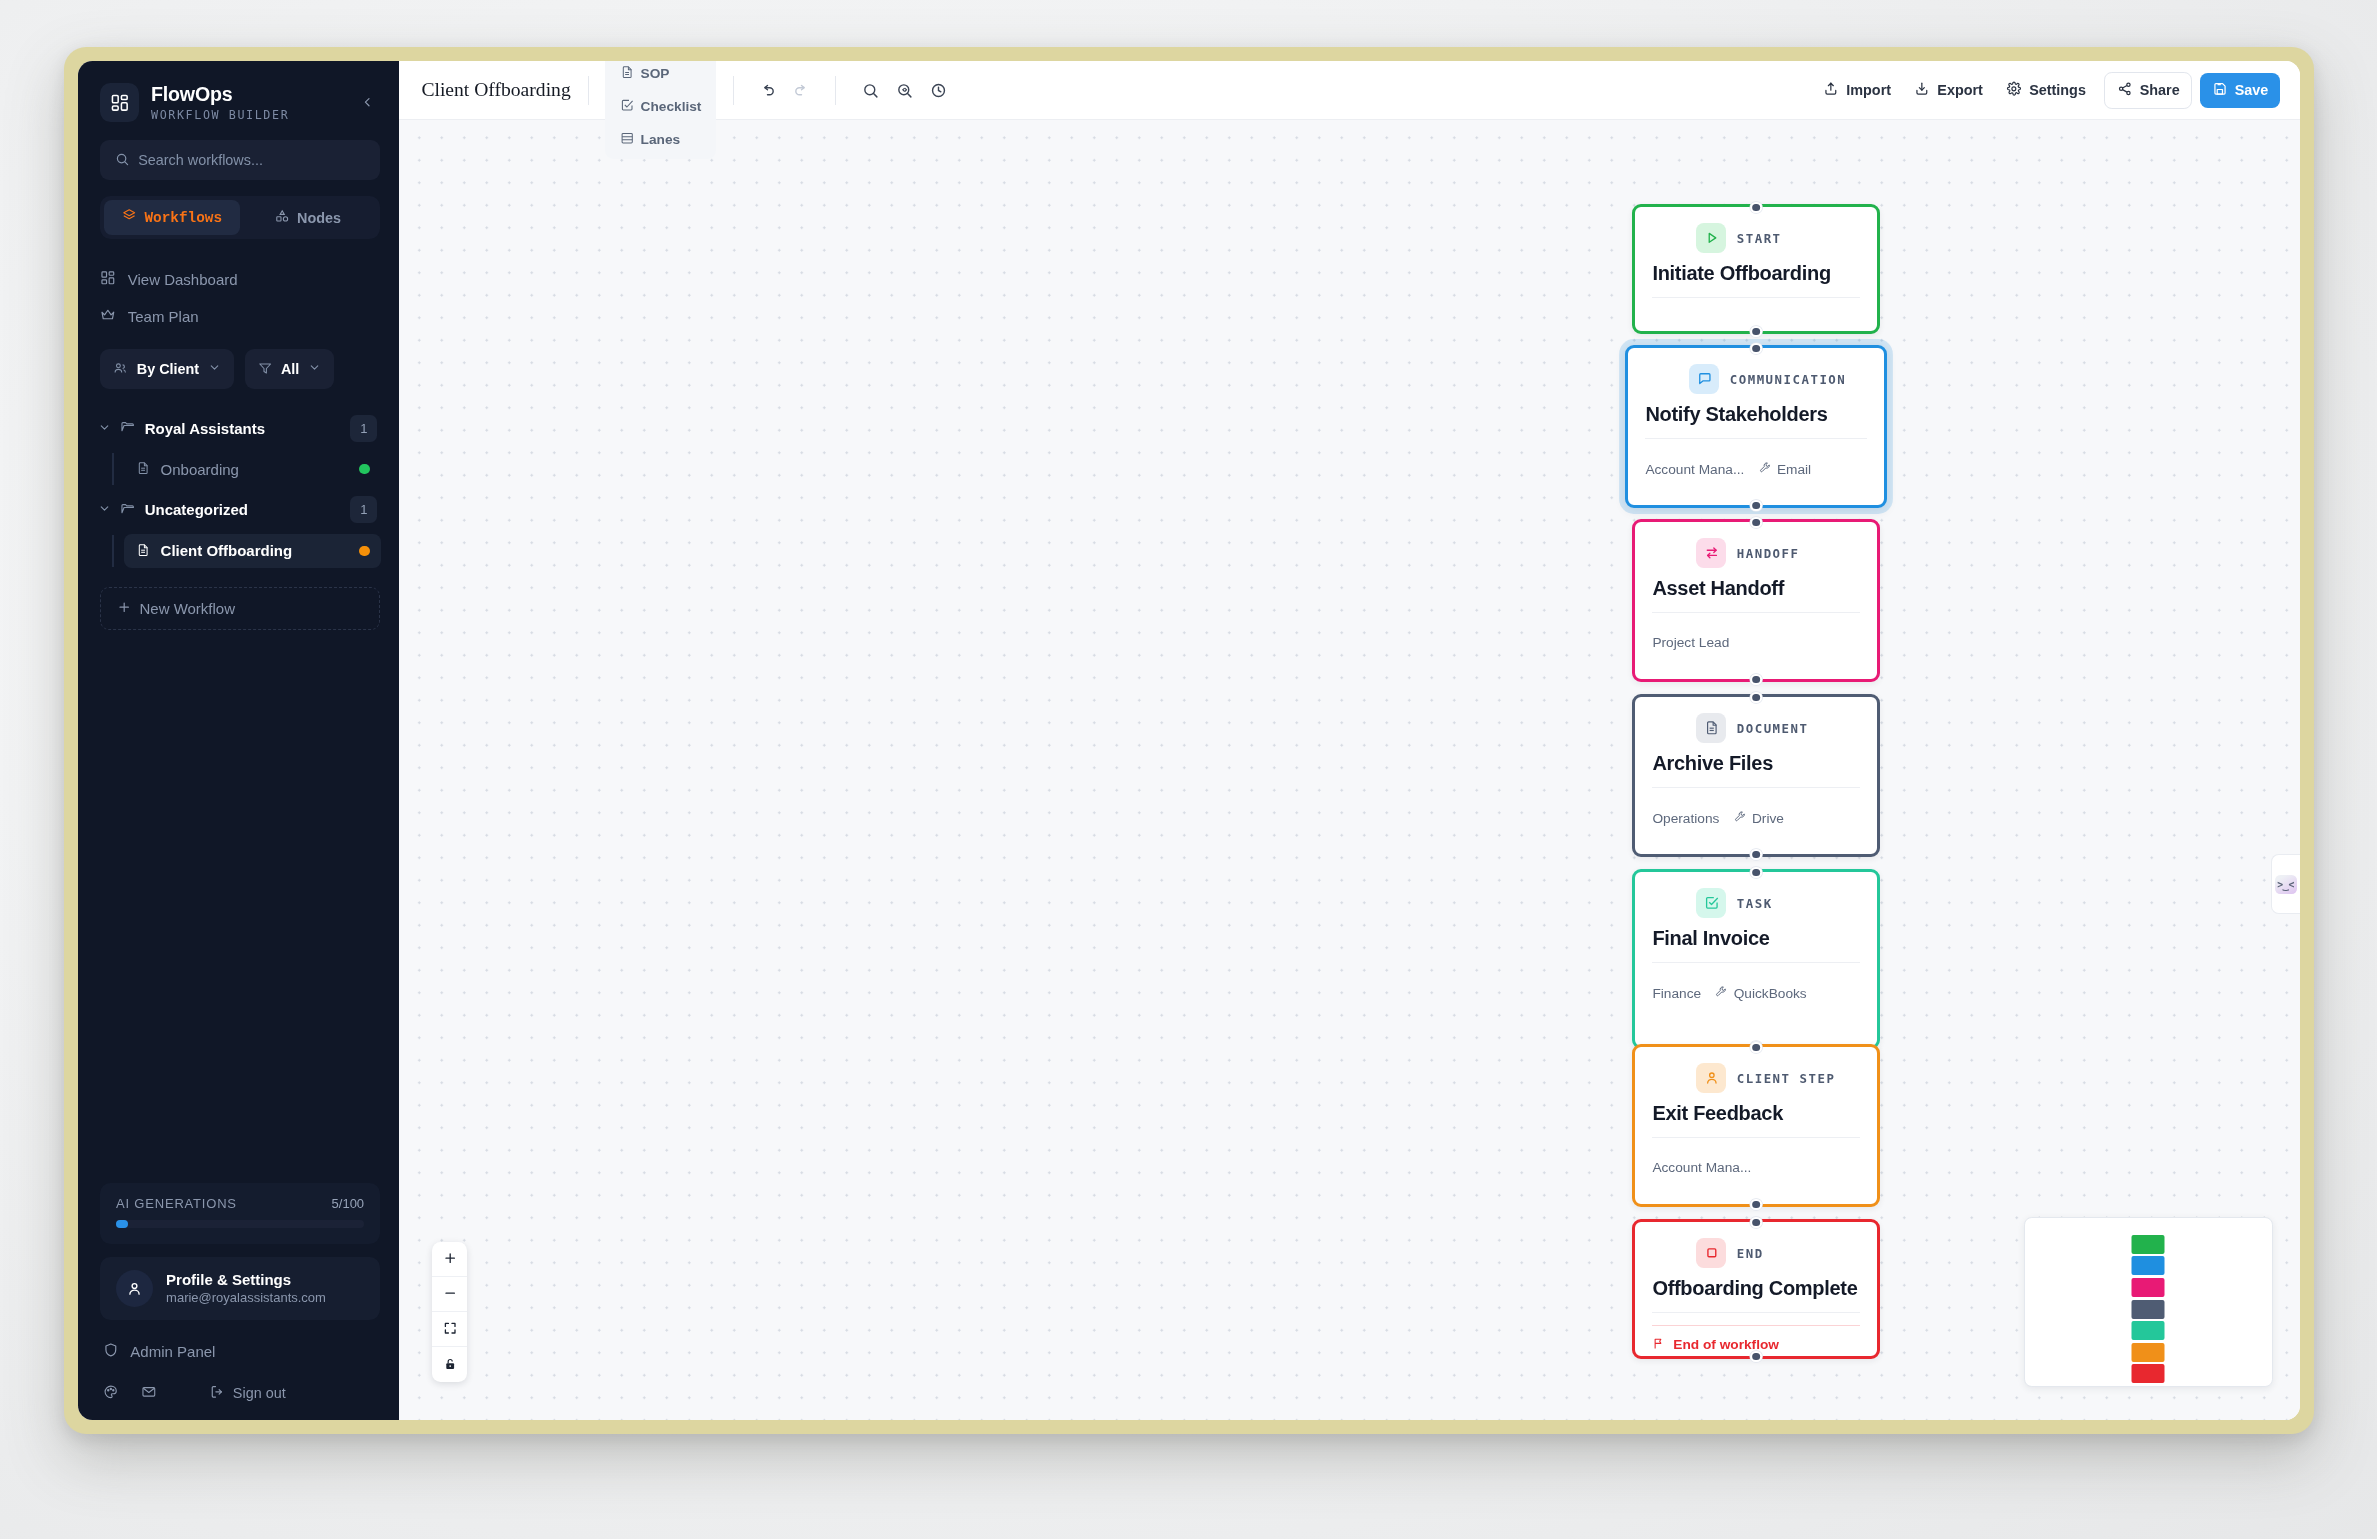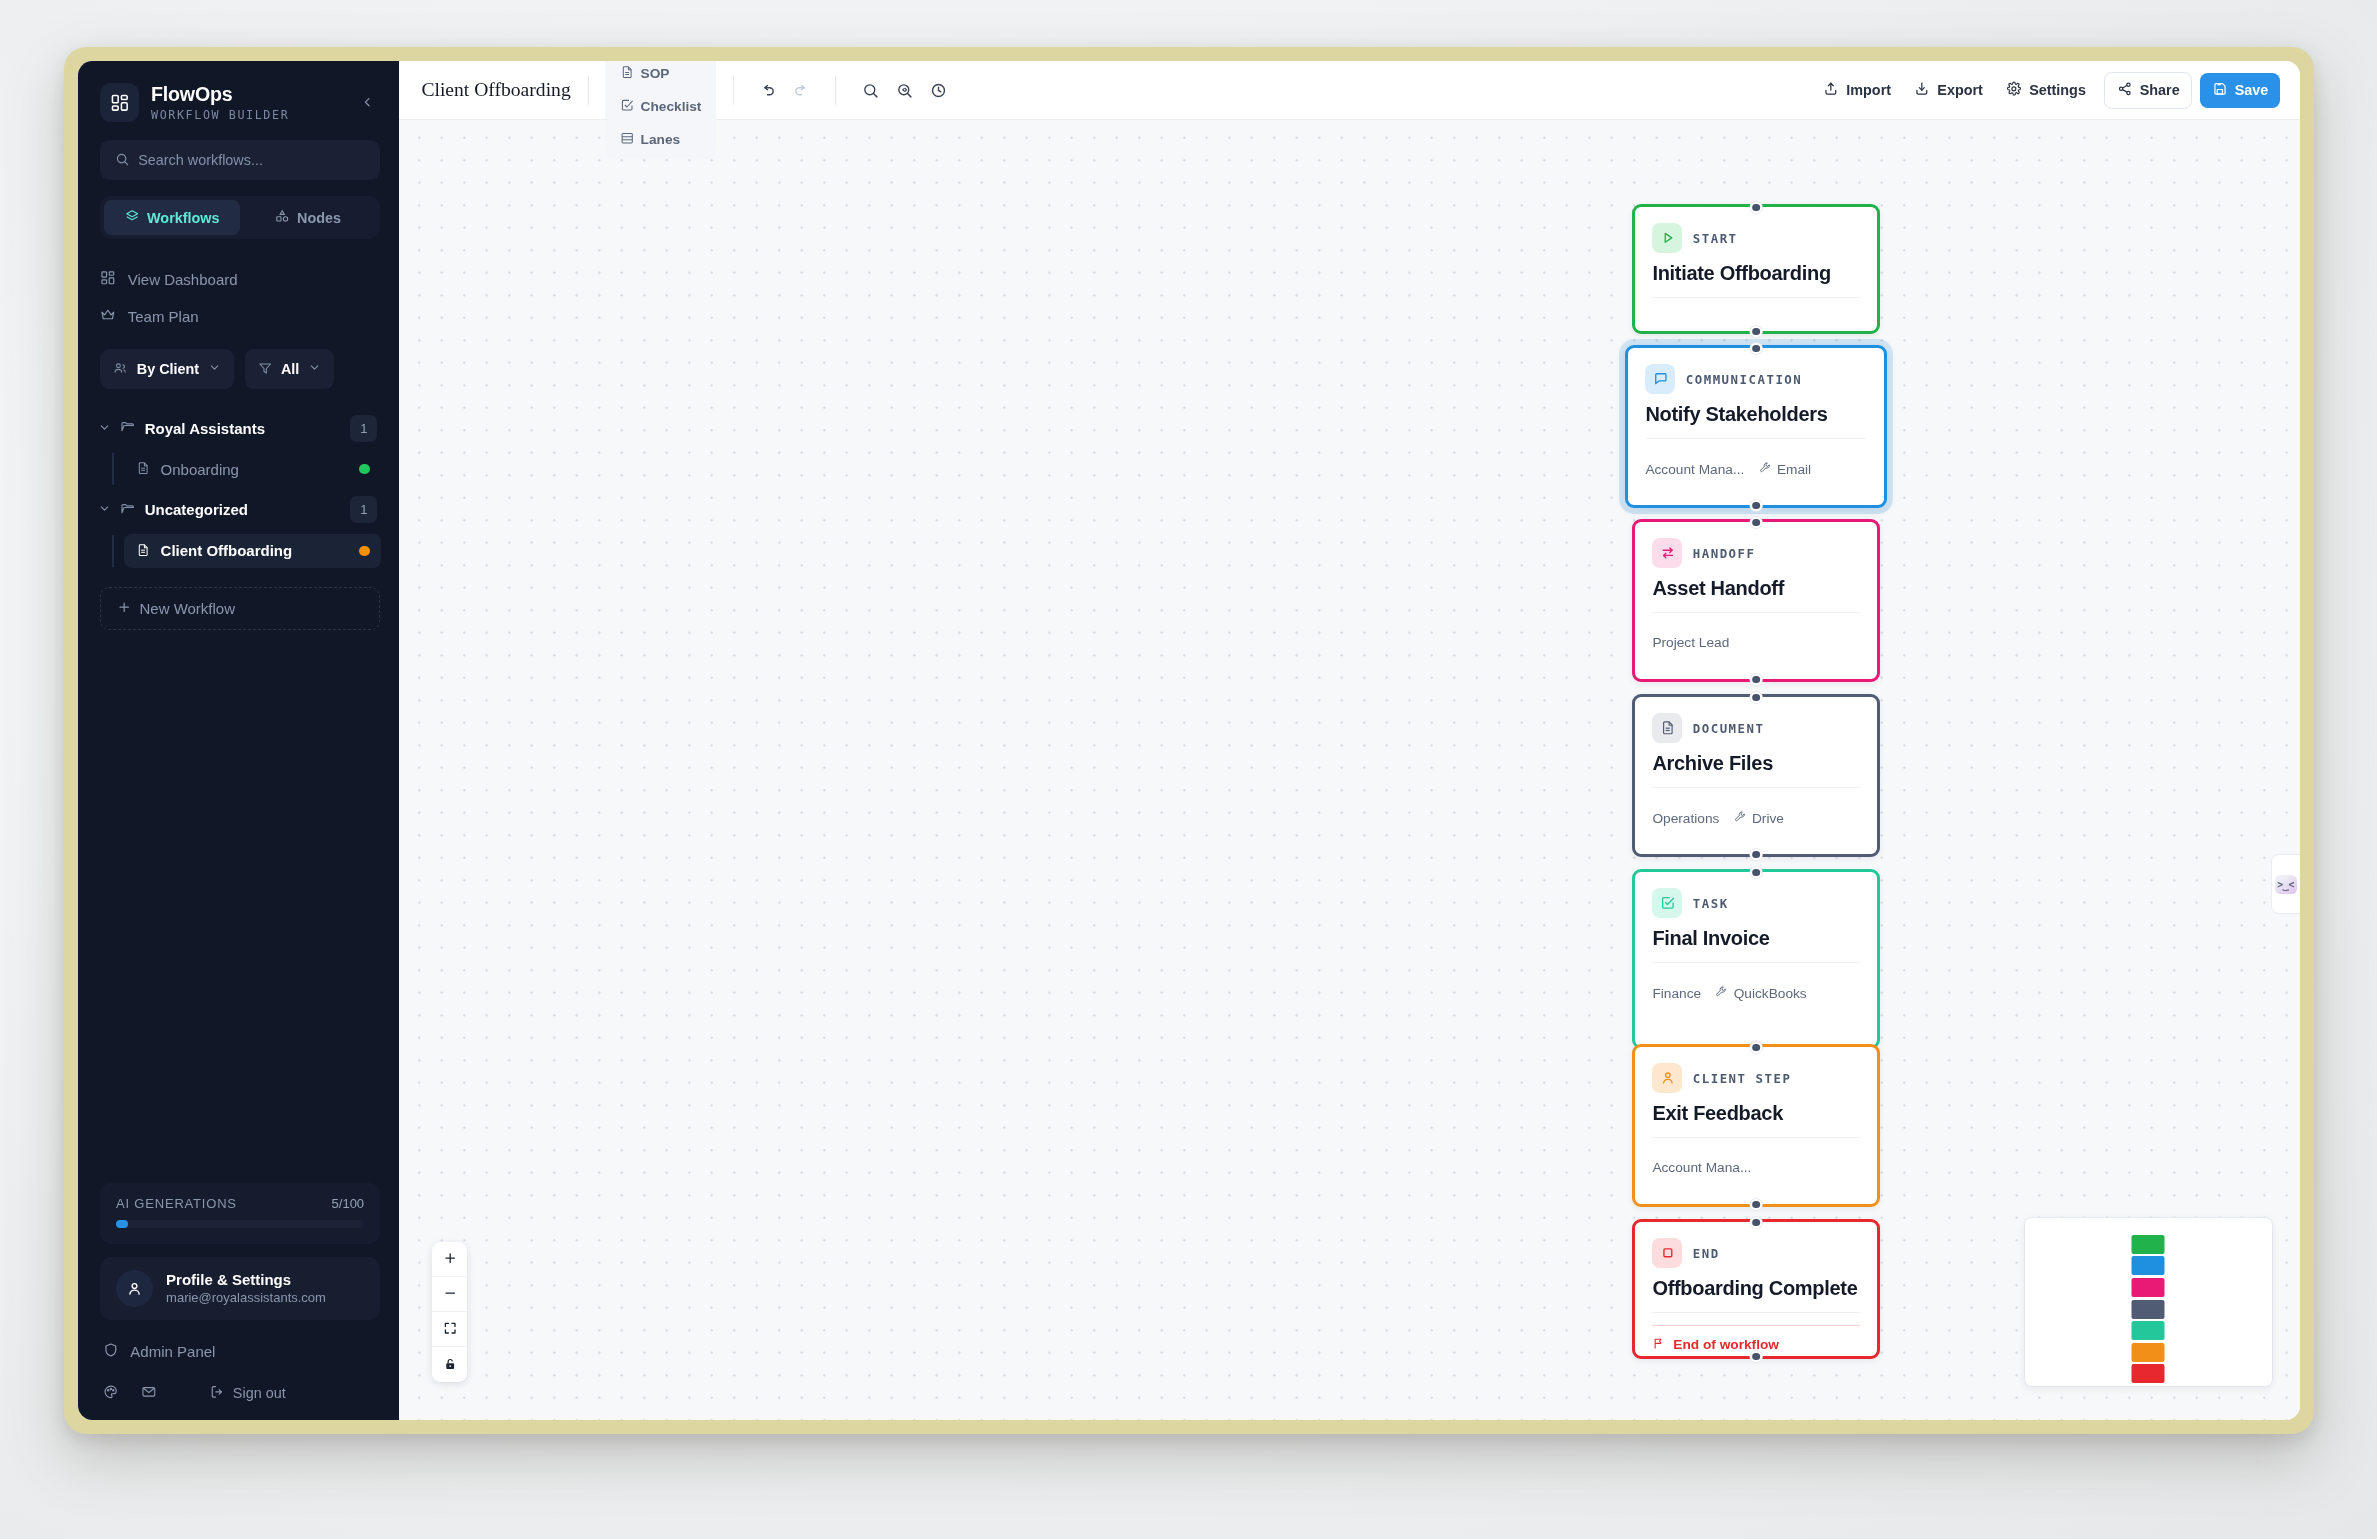--- a/index.html
+++ b/index.html
@@ -61,21 +61,21 @@
 
   .sb-segbar {
     margin: 15.7px 19.6px 0 22px; height: 43px;
     background: #161d30; border-radius: 10.4px;
     display: flex; padding: 3.9px;
   }
   .sb-seg {
     flex: 1; display: flex; align-items: center; justify-content: center; gap: 7.8px;
     border-radius: 7.8px; color: #8b97ad; font-size: 14.4px; font-weight: 600; cursor: pointer;
   }
-  .sb-seg.active { background: #212b42; color: #5eead4; }
+  .sb-seg.active { background: #212b42; color: #f97316; font-family: Liberation Mono, monospace; }
 
   .sb-nav { margin-top: 22px; }
   .sb-nav-item {
     display: flex; align-items: center; gap: 11.7px;
     padding: 9px 22px; color: #8b97ad; font-size: 15px; cursor: pointer;
   }
 
   .sb-filters { display: flex; gap: 10.4px; padding: 14.4px 19.6px 0 22px; }
   .sb-filter {
     height: 40px; background: #1a2134; border-radius: 9px;
@@ -194,21 +194,21 @@
 
   
   .node {
     position: absolute;
     background: #fff;
     border-radius: 9px;
     padding: 15.7px 17px 14.4px;
     box-shadow: 0 2px 6.5px rgba(25,32,48,.07);
     cursor: pointer;
   }
-  .node-head { display: flex; align-items: center; gap: 10.4px; }
+  .node-head { display: flex; align-items: center; gap: 10.4px; margin-left: 44px; }
   .node-ico {
     width: 30px; height: 30px; border-radius: 7.8px; flex: 0 0 30px;
     display: flex; align-items: center; justify-content: center;
   }
   .node-kind {
     font-family: "DejaVu Sans Mono", monospace;
     font-size: 12.4px; font-weight: 700; letter-spacing: 1.5px; color: #4e5a70;
   }
   .node-title {
     margin-top: 9px; font-size: 20px; font-weight: 700; color: #141a28;

